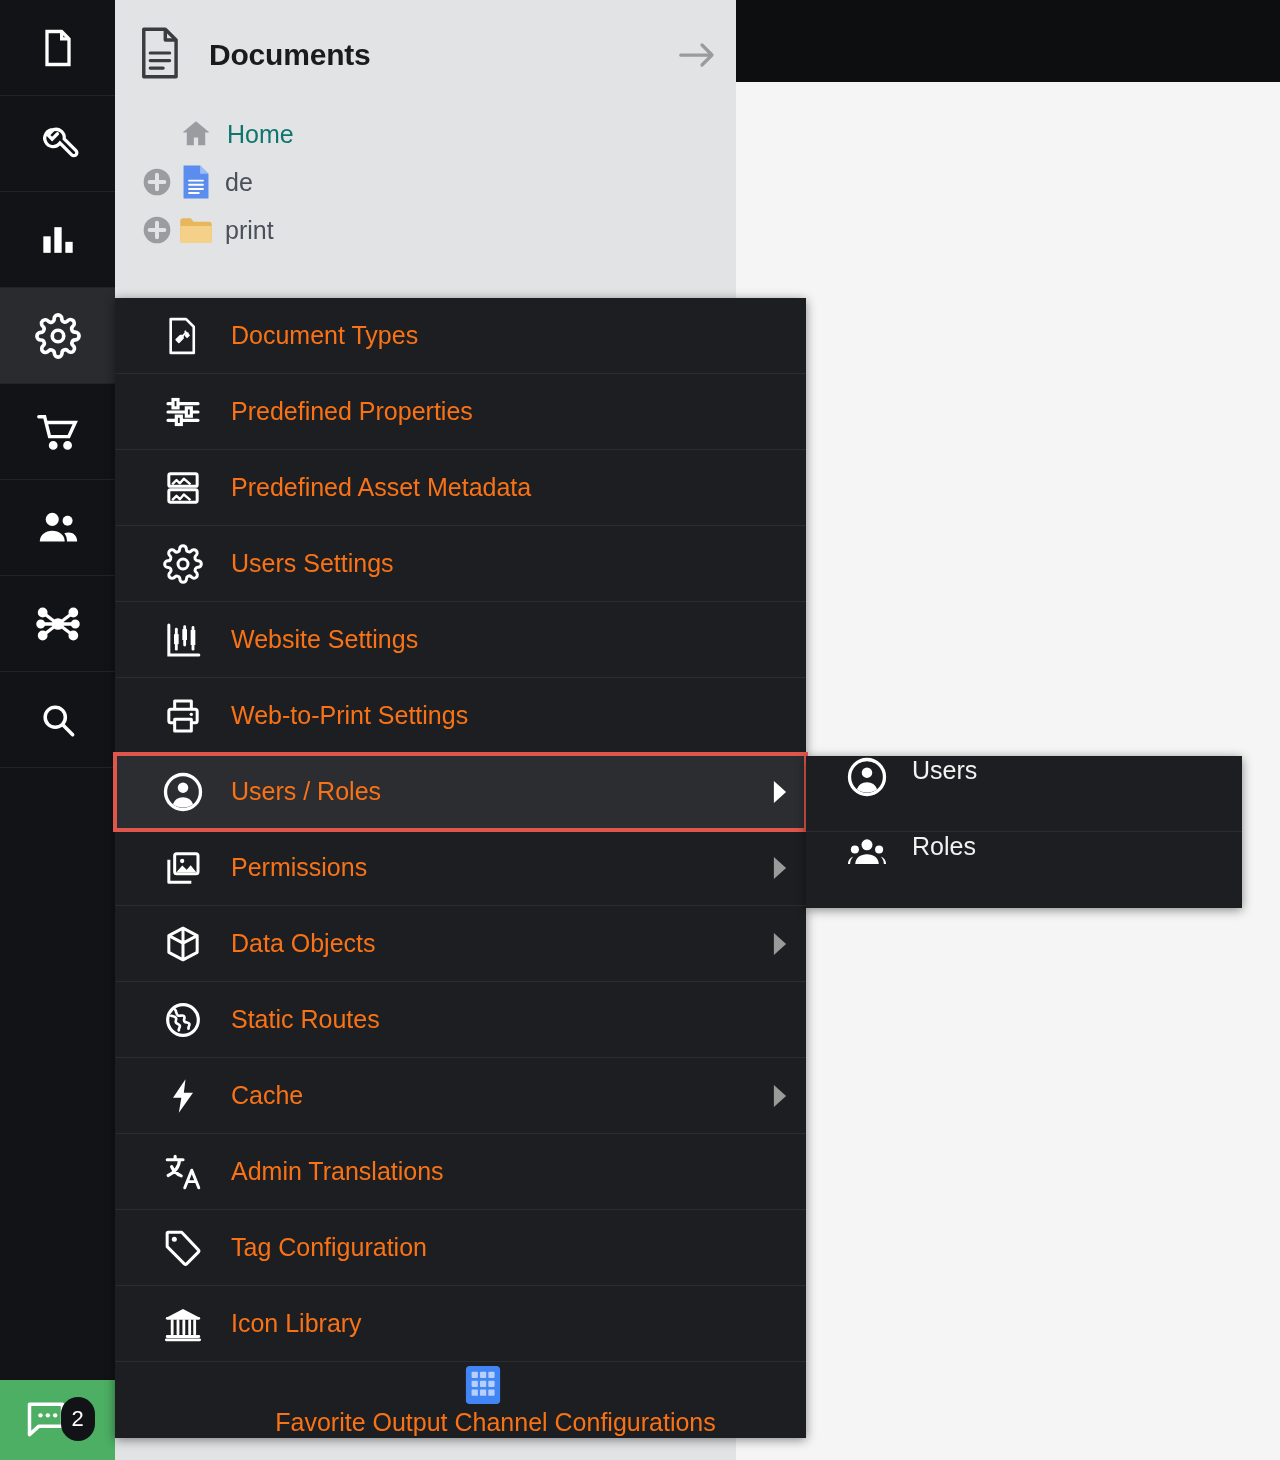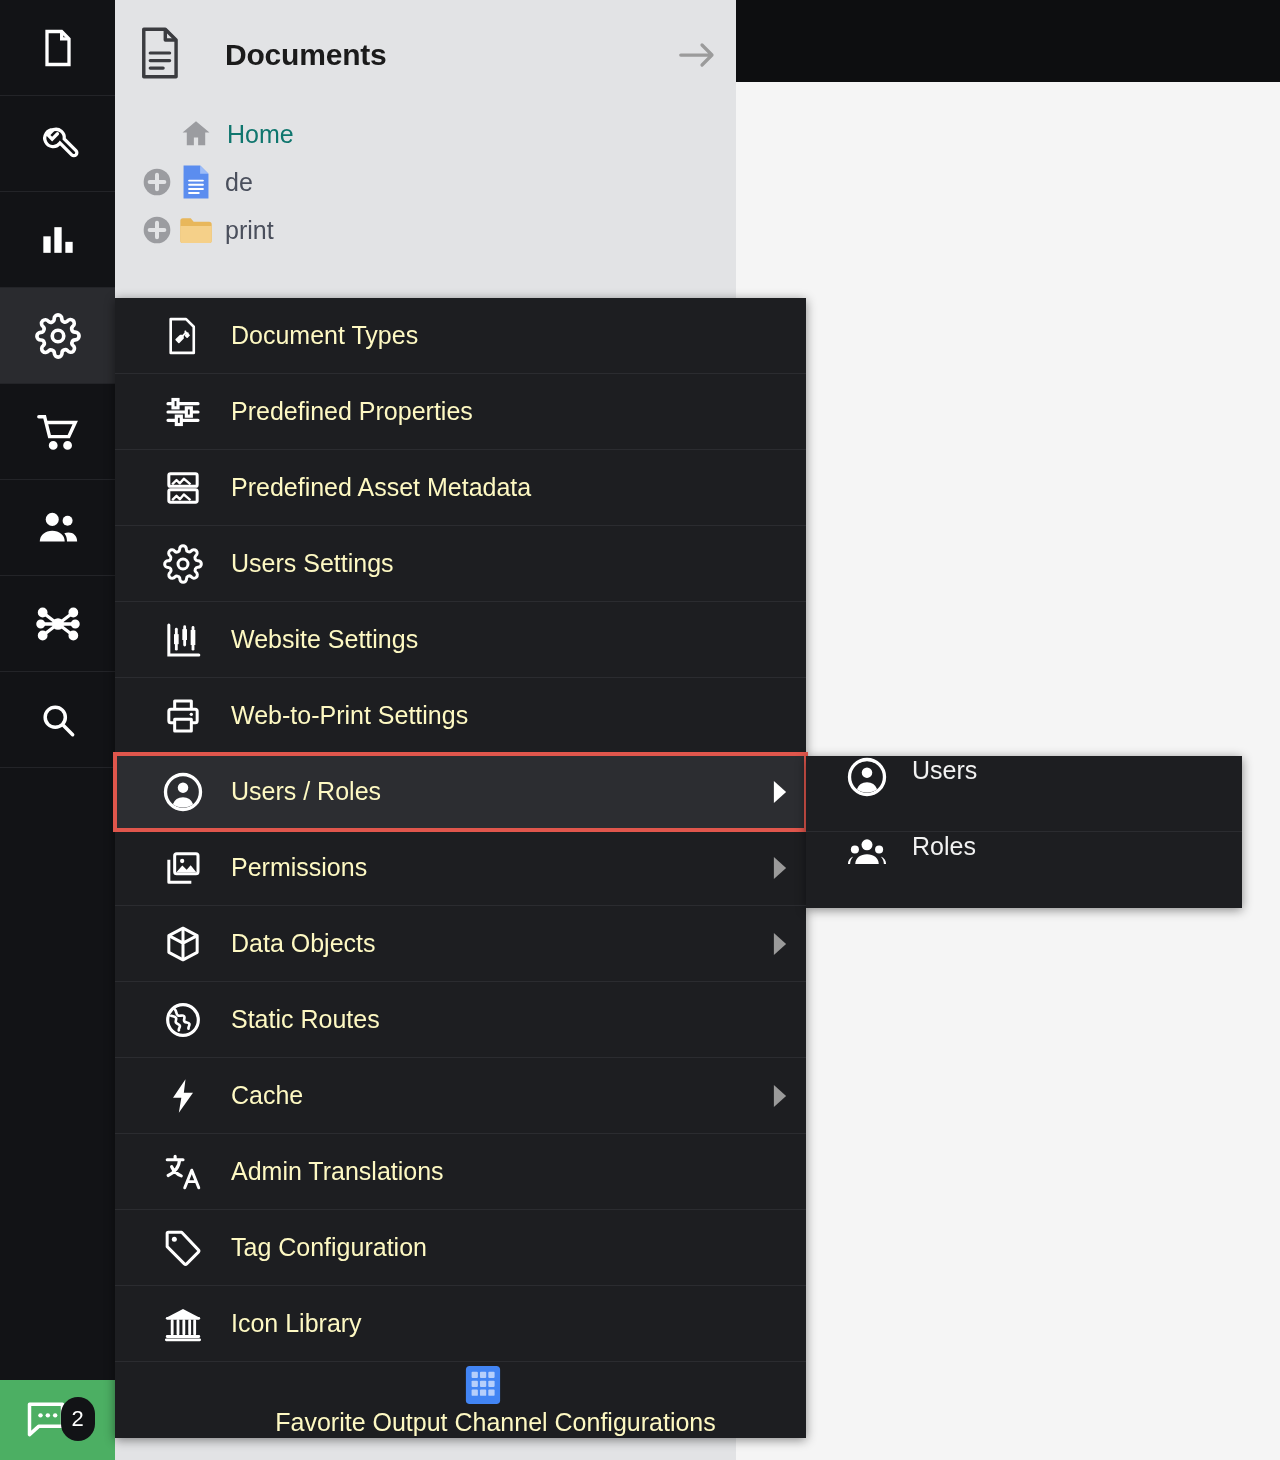--- a/index.html
+++ b/index.html
@@ -43,21 +43,21 @@
     display: flex; align-items: center; justify-content: center;
     font-size: 22px; padding: 0 9px;
   }
 
   
   .docpanel {
     position: absolute; left: 115px; top: 0; width: 621px; height: 1460px;
     background: #e2e3e5; z-index: 10;
   }
   .doc-header {
-    display: flex; align-items: center; height: 110px; padding: 0 19px 0 20px; gap: 16px;
+    display: flex; align-items: center; height: 110px; padding: 0 19px 0 20px;
   }
   .doc-title {
     font-size: 30px; font-weight: bold; color: #1b1b1b; margin-left: 22px;
     letter-spacing: -0.2px;
   }
   .doc-arrow { margin-left: auto; color: #9b9b9b; display: flex; }
 
   .tree { padding-left: 20px; }
   .tree-row { display: flex; align-items: center; height: 48px; }
   .tree-expander { width: 44px; display: flex; align-items: center; justify-content: center; }
@@ -68,21 +68,21 @@
   
   .menu {
     position: absolute; left: 115px; top: 298px; width: 691px;
     background: #1d1e21; z-index: 50;
     box-shadow: 0 2px 10px rgba(0,0,0,.45);
   }
   .menu-item {
     position: relative; display: flex; align-items: center;
     height: 76px; padding-left: 45px;
     border-bottom: 1px solid #2b2c30;
-    color: #fef9c3; font-size: 25px;
+    color: #f97316; font-size: 25px;
   }
   .menu-item:last-child { border-bottom: none; flex-direction: column; }
   .menu-item .mi-icon {
     width: 46px; display: flex; align-items: center; justify-content: center;
     color: #ffffff; flex: 0 0 46px;
   }
   .menu-item .mi-label { margin-left: 25px; white-space: nowrap; }
   .menu-item .mi-caret {
     position: absolute; right: 18px; top: 50%; transform: translateY(-50%);
     color: #9a9a9a; display: flex;

